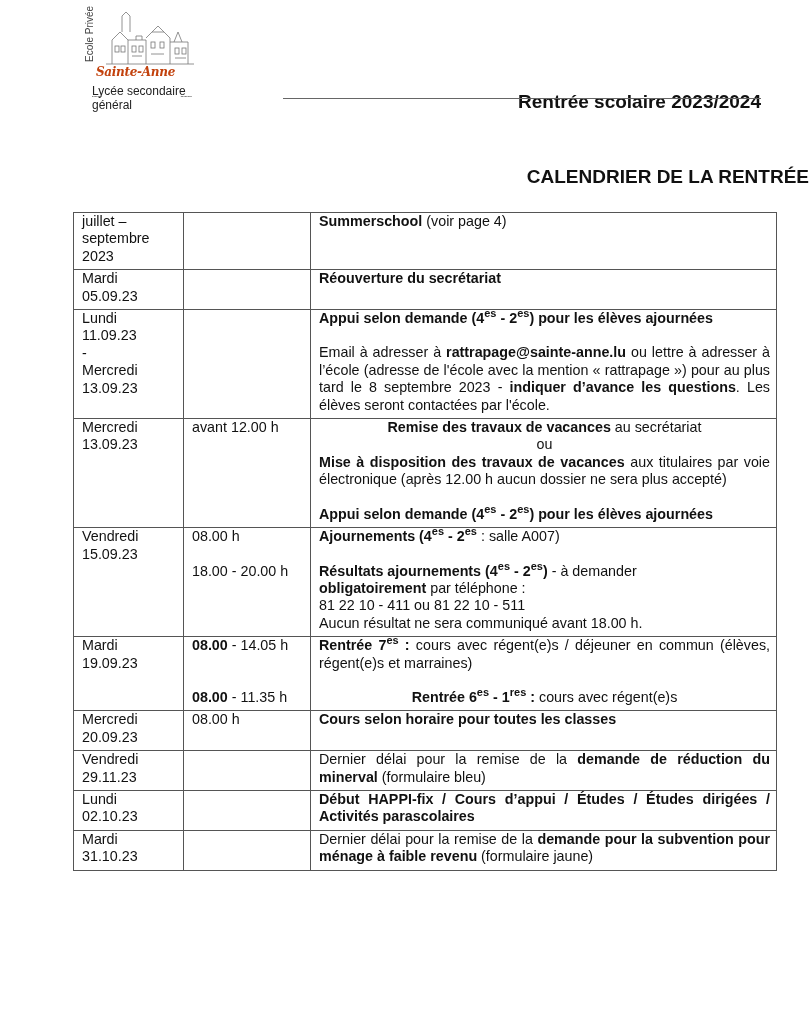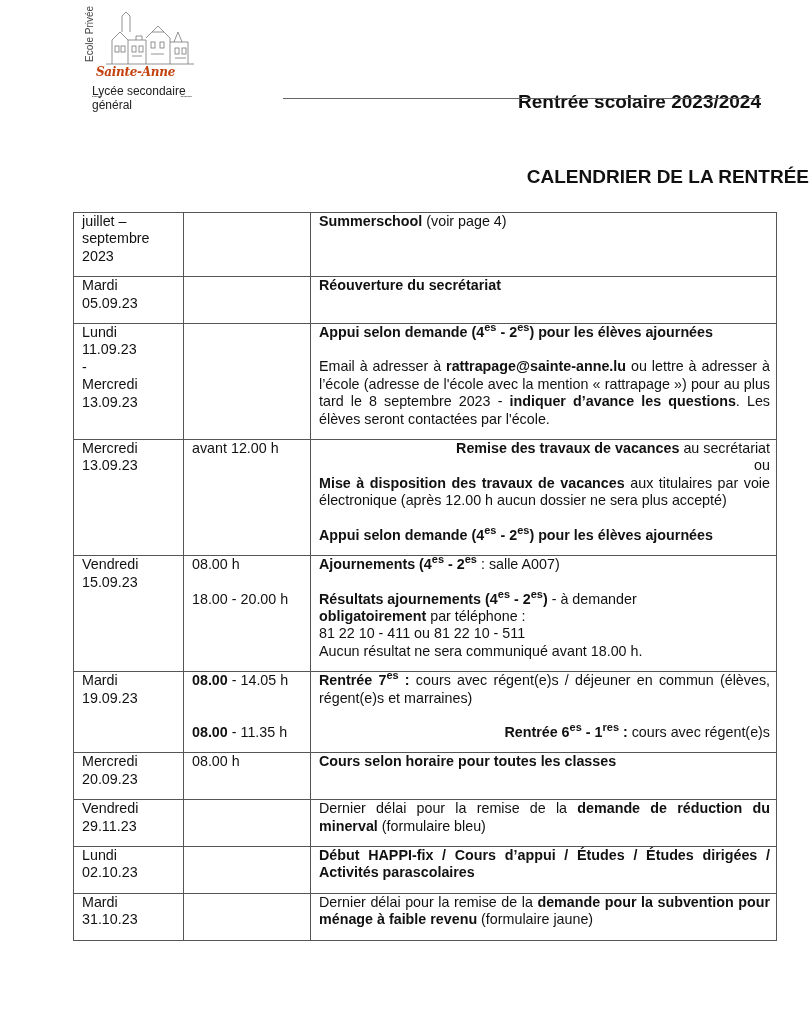--- a/index.html
+++ b/index.html
@@ -26,30 +26,30 @@
   }
   .header-rule { position: absolute; left: 283px; right: 48px; top: 98px; border-top: 1px solid #666; }
   .doc-title {
     position: absolute; left: 0; right: 0; top: 166px; text-align: right; font-size: 19px; font-weight: bold;
   }
   table.cal {
     position: absolute; left: 73px; top: 212px; width: 704px; border-collapse: collapse;
     font-size: 14.3px; line-height: 17.4px;
   }
   table.cal td {
-    border: 1px solid #555; vertical-align: top; padding: 0 6px 11px 8px;
+    border: 1px solid #555; vertical-align: top; padding: 0 6px 4px 8px;
   }
   td.c-date { width: 95px; }
   td.c-time { width: 112px; }
   td.c-desc { text-align: justify; }
   td.vmid { vertical-align: middle; }
   .b { font-weight: bold; }
   sup { font-size: 11px; line-height: 0; vertical-align: super; }
   .gap { height: 17px; }
-  .al { text-align: right; }
+  .al { text-align: center; }
 </style>
 </head>
 <body>
 
 <div class="logo">
   <svg class="building" viewBox="0 0 96 56">
     <g fill="none" stroke="#777" stroke-width="0.8">
       <path d="M10 54 L10 30 L18 22 L26 30 L26 54"></path>
       <path d="M20 22 L20 6 L24 2 L28 6 L28 22"></path>
       <path d="M26 30 L44 30 L44 54"></path>

